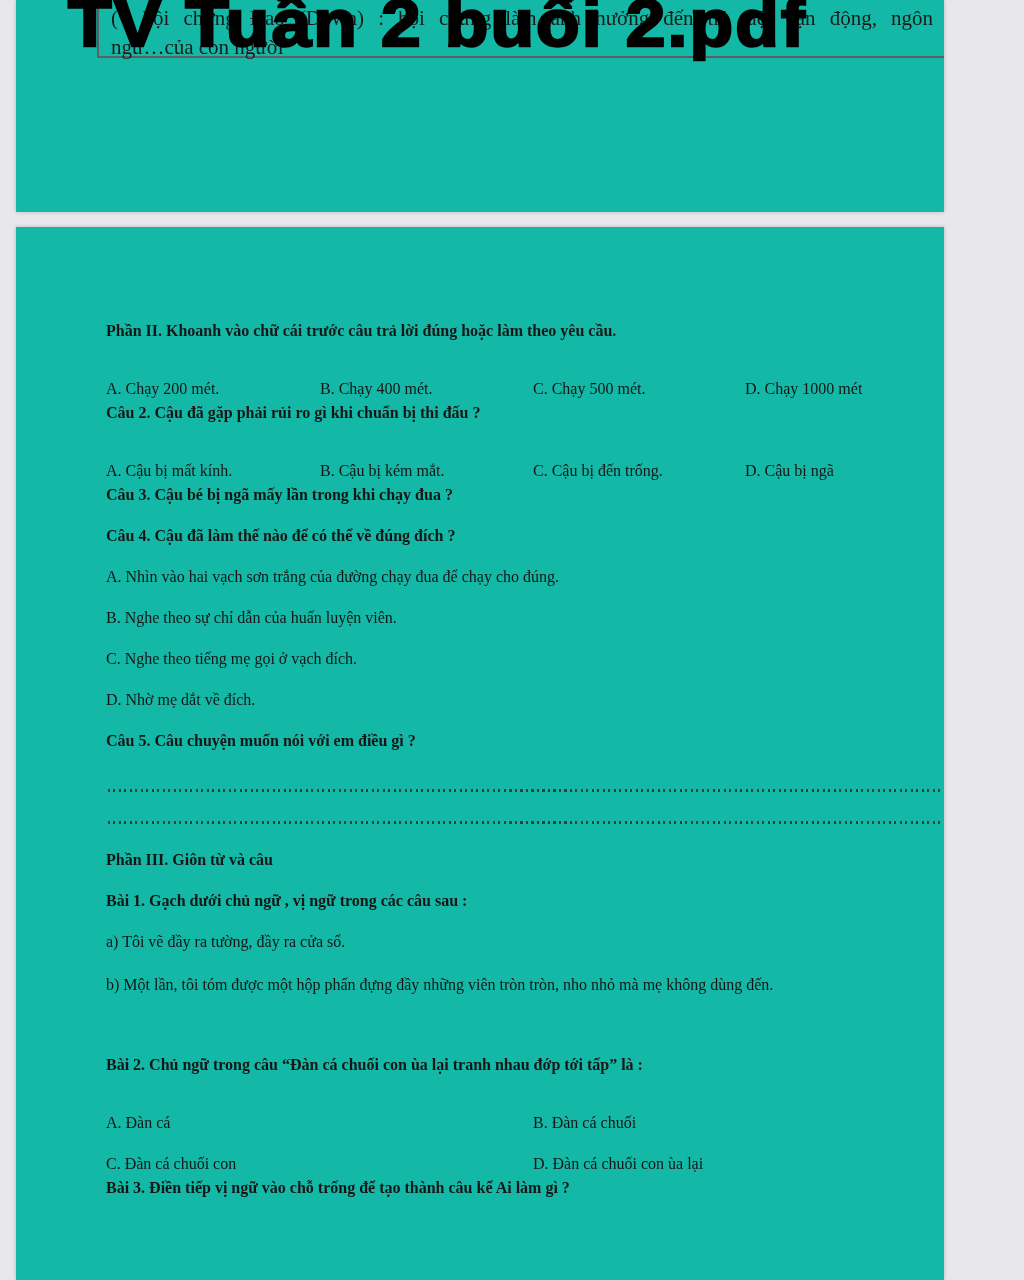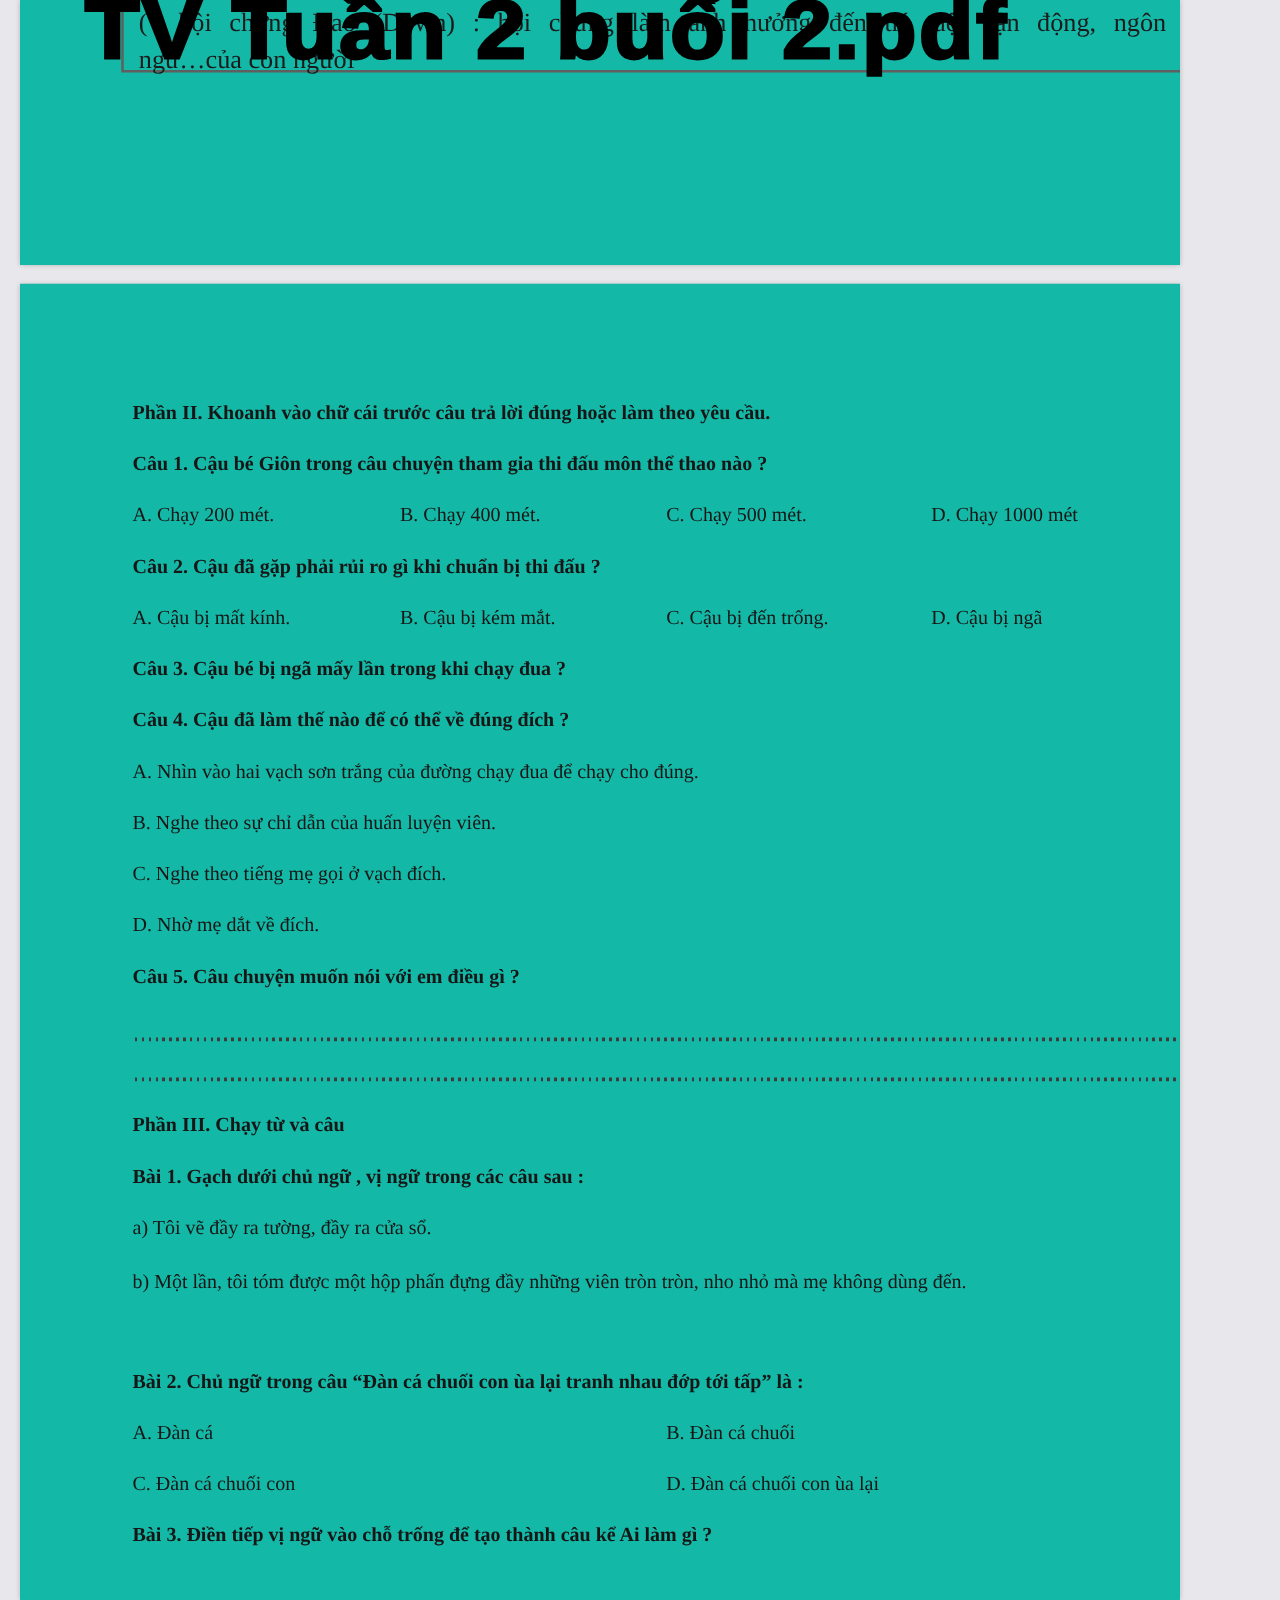--- a/index.html
+++ b/index.html
@@ -40,21 +40,21 @@
     transform:scaleX(1.08);transform-origin:left top;
     white-space:nowrap;
   }
 
   
   .content{position:absolute;left:90px;top:83px;width:845px;}
   .row{height:41px;line-height:41px;font-size:16px;white-space:nowrap;}
   .bold{font-weight:bold;}
   .opt4{display:grid;grid-template-columns:214px 213px 212px auto;}
   .opt2{display:grid;grid-template-columns:427px auto;}
-  .opt4 span,.opt2 span{white-space:nowrap;}
+  .opt4 span,.opt2 span{white-space:nowrap;margin-top:17px;}
   .dots{
     height:31px;position:relative;
   }
   .dots::after{
     content:"";position:absolute;left:2px;bottom:0;width:838px;height:3px;
     background:repeating-linear-gradient(90deg,#3c3c3c 0 2px,transparent 2px 5.5px);
   }
   .dots2{height:32px;}
   .spacer{height:15px;}
   .para{
@@ -76,21 +76,20 @@
     <div class="filename-title">TV Tuần 2 buổi 2.pdf</div>
   </div>
 
   <div></div>
 
   <div class="page page2">
     <div class="content">
 
       <div class="row bold">Phần II. Khoanh vào chữ cái trước câu trả lời đúng hoặc làm theo yêu cầu.</div>
 
-      <div class="row bold">Câu 1. Cậu bé Giôn trong câu chuyện tham gia thi đấu môn thể thao nào ?</div>
       <div class="row opt4">
         <span>A. Chạy 200 mét.</span>
         <span>B. Chạy 400 mét.</span>
         <span>C. Chạy 500 mét.</span>
         <span>D. Chạy 1000 mét</span>
       </div>
 
       <div class="row bold">Câu 2. Cậu đã gặp phải rủi ro gì khi chuẩn bị thi đấu ?</div>
       <div class="row opt4">
         <span>A. Cậu bị mất kính.</span>
@@ -105,21 +104,21 @@
       <div class="row">A. Nhìn vào hai vạch sơn trắng của đường chạy đua để chạy cho đúng.</div>
       <div class="row">B. Nghe theo sự chỉ dẫn của huấn luyện viên.</div>
       <div class="row">C. Nghe theo tiếng mẹ gọi ở vạch đích.</div>
       <div class="row">D. Nhờ mẹ dắt về đích.</div>
 
       <div class="row bold">Câu 5. Câu chuyện muốn nói với em điều gì ?</div>
       <div class="dots"></div>
       <div class="dots dots2"></div>
       <div class="spacer"></div>
 
-      <div class="row bold">Phần III. Chạy từ và câu</div>
+      <div class="row bold">Phần III. Giôn từ và câu</div>
 
       <div class="row bold">Bài 1. Gạch dưới chủ ngữ , vị ngữ trong các câu sau :</div>
       <div class="row">a) Tôi vẽ đầy ra tường, đầy ra cửa sổ.</div>
       <div class="para">b) Một lần, tôi tóm được một hộp phấn đựng đầy những viên tròn tròn, nho nhỏ mà mẹ không dùng đến.</div>
 
       <div class="row bold mt3">Bài 2. Chủ ngữ trong câu “Đàn cá chuối con ùa lại tranh nhau đớp tới tấp” là :</div>
       <div class="row opt2">
         <span>A. Đàn cá</span>
         <span>B. Đàn cá chuối</span>
       </div>

